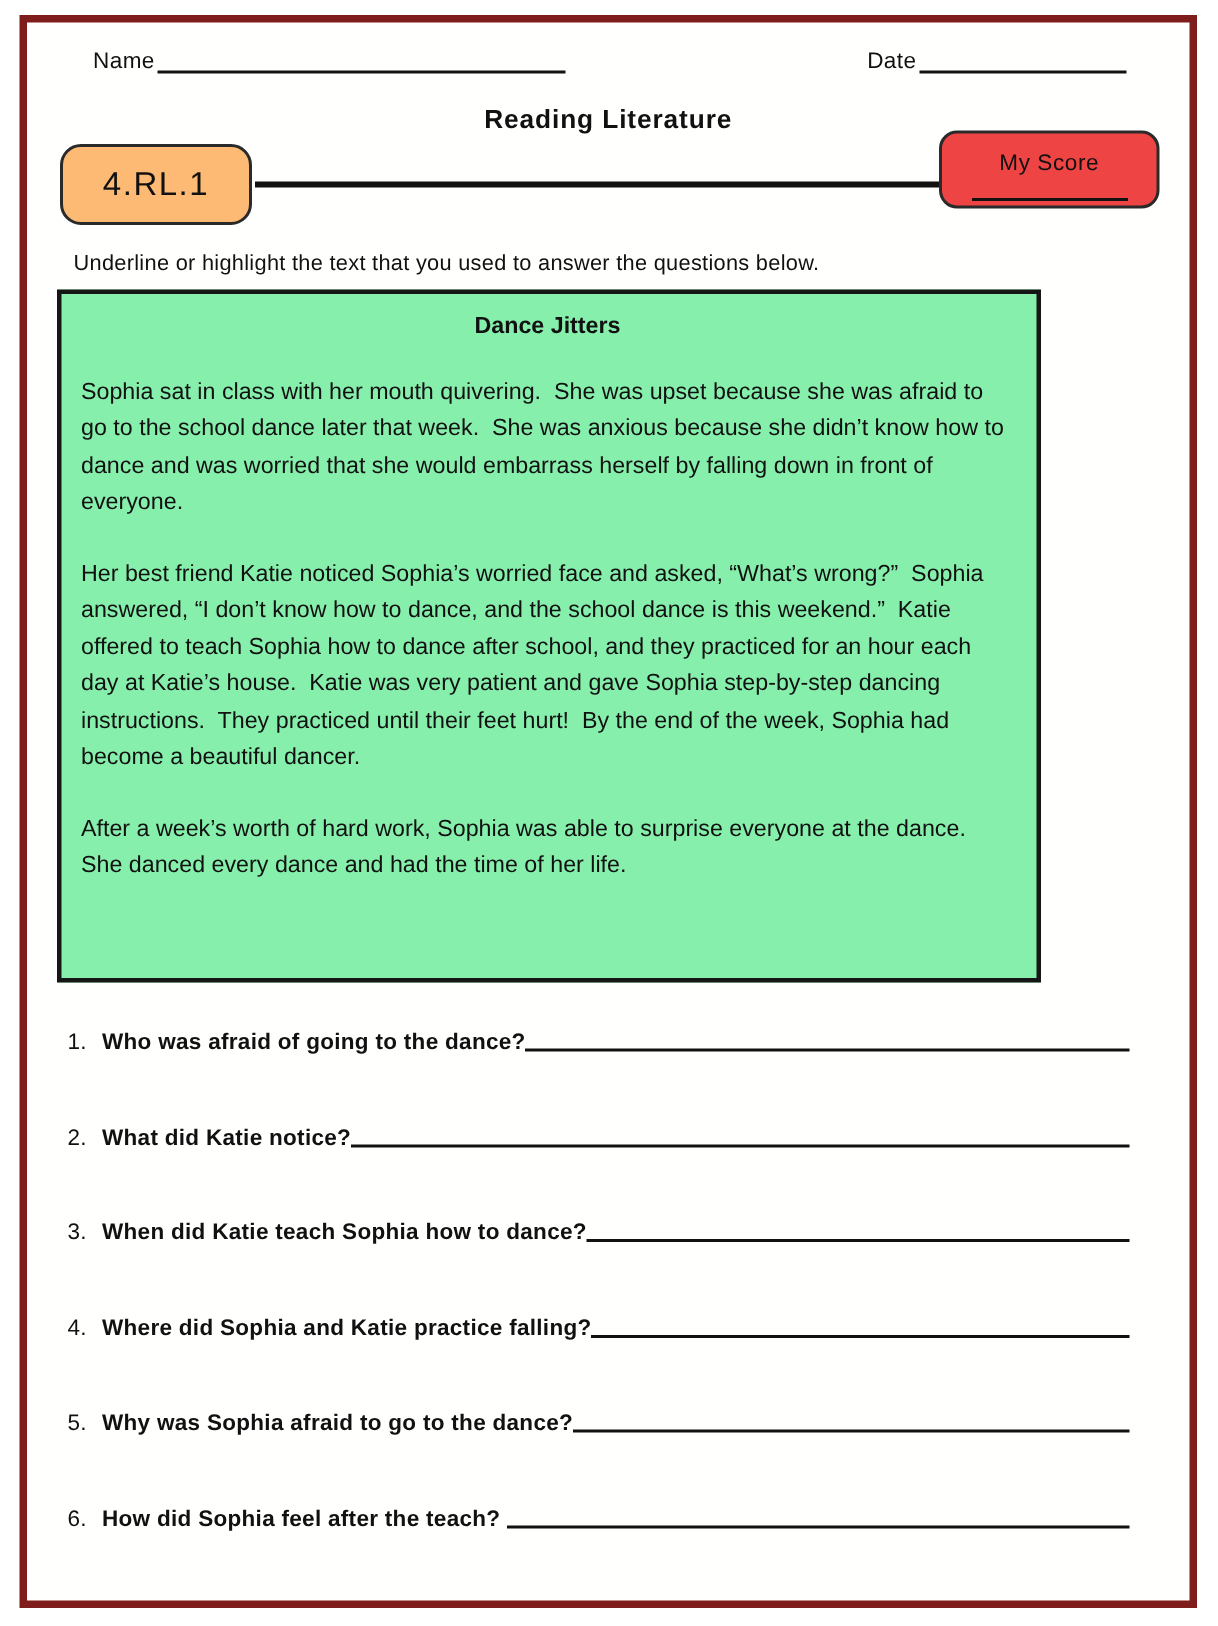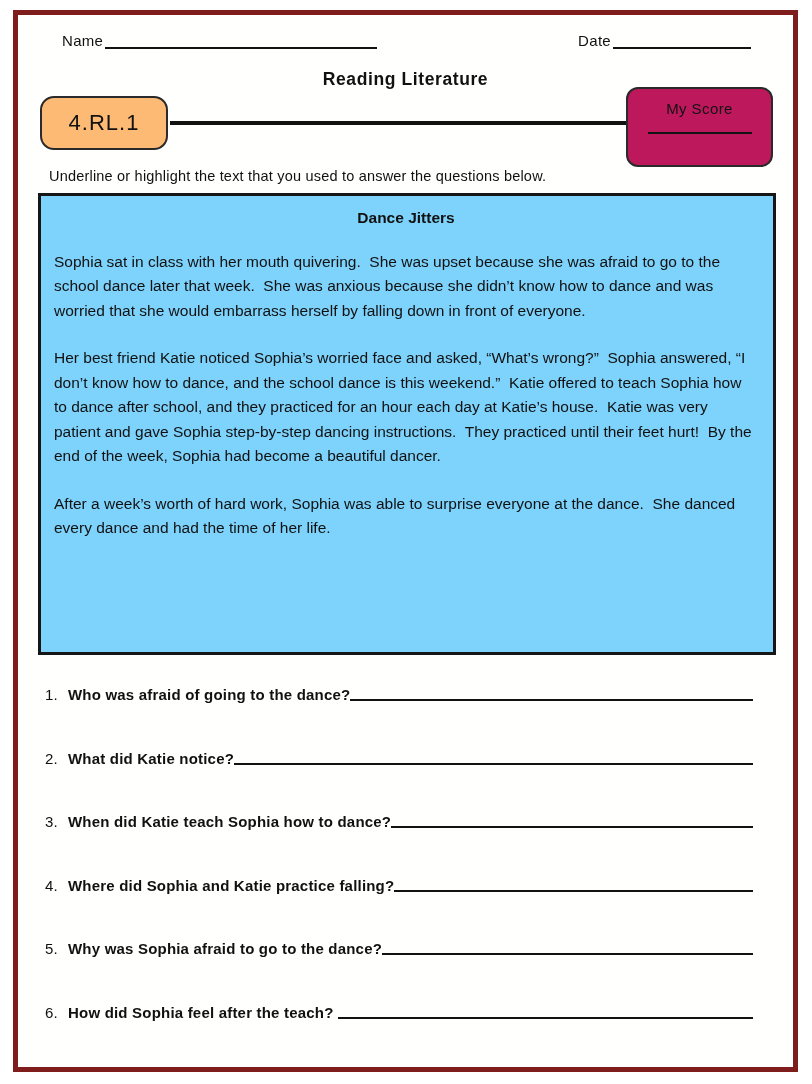--- a/index.html
+++ b/index.html
@@ -53,51 +53,51 @@
     font-size: 22px; letter-spacing: 1px;
     background: #fdba74;
   }
   .connector-line {
     position: absolute; left: 152px; top: 29px;
     width: 462px; height: 4px;
     background: #121212;
   }
   .score-box {
     position: absolute; right: 20px; top: -5px;
-    width: 147px; height: 80px;
+    width: 147px; height: 52px;
     box-sizing: border-box;
     border: 2.5px solid #2a2a2a;
     border-radius: 12px;
     text-align: center;
     font-size: 15px; letter-spacing: 0.4px;
     padding-top: 11px;
-    background: #be185d;
+    background: #ef4444;
   }
   .score-line {
     width: 104px;
     border-bottom: 2.5px solid #121212;
     margin: 15px auto 0;
   }
 
   
   .instruction {
     margin: 12px 20px 0 31px;
     font-size: 14.5px;
     letter-spacing: 0.2px;
   }
 
   
   .passage-box {
     box-sizing: border-box;
     margin: 9px 18px 0 20px;
-    width: 738px;
+    width: 656px;
     min-height: 462px;
     border: 3px solid #161616;
     padding: 11px 15px 20px 13px;
-    background: #7dd3fc;
+    background: #86efac;
   }
   .passage-title {
     text-align: center;
     font-weight: bold;
     font-size: 15.5px;
     margin: 2px 0 0;
   }
   .passage-par {
     font-size: 15.5px;
     line-height: 1.58;

